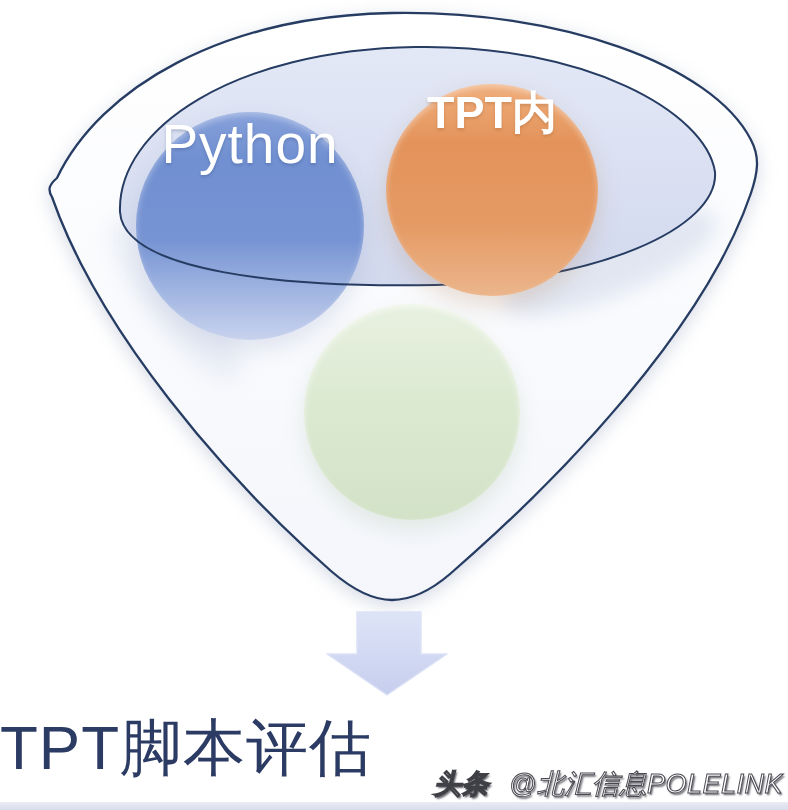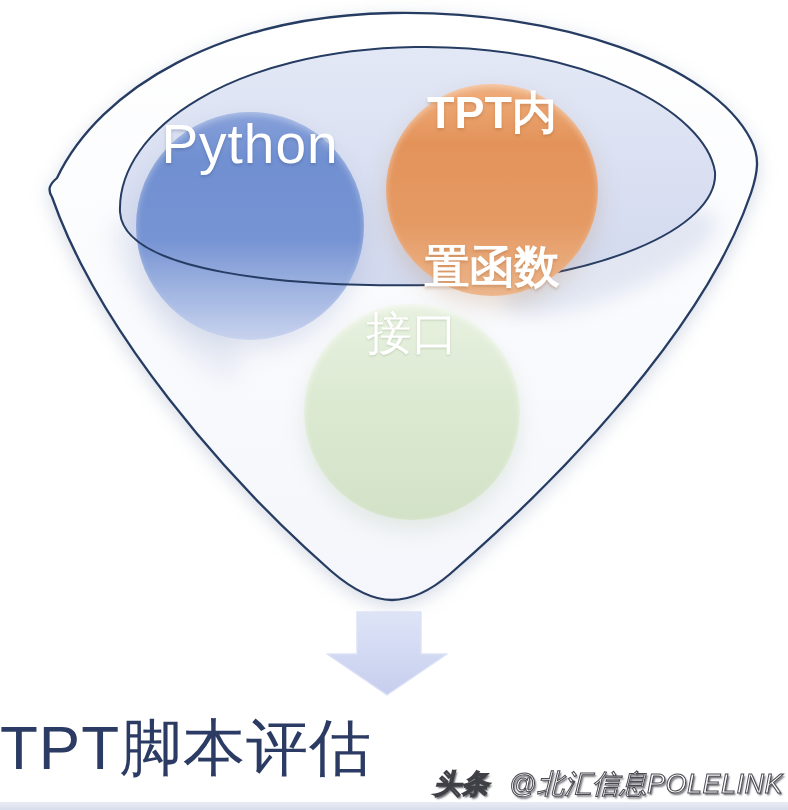--- a/index.html
+++ b/index.html
@@ -141,25 +141,23 @@
     <span class="bubble-line">Python</span>
   </div>
 
   <svg class="layer rim-svg" width="788" height="810" viewBox="0 0 788 810">
     <path d="M 120 212 C 117 128, 235 50, 415 47 C 585 44, 706 112, 715 172
          C 719 228, 596 282, 436 285 C 286 288, 124 272, 120 212 Z" fill="none" stroke="#263c62" stroke-width="2"></path>
   </svg>
 
   <div class="bubble bubble-orange">
     <span class="bubble-line">TPT内</span>
-    <span class="bubble-line">置函数</span>
   </div>
 
   <div class="bubble bubble-green">
-    <span class="bubble-line">接口</span>
   </div>
 
   <div class="result-title">TPT脚本评估</div>
 
   <div class="watermark">
     <span class="wm-prefix">头条</span><span>@北汇信息POLELINK</span>
   </div>
 
   <div class="bottom-strip"></div>
 </div>

